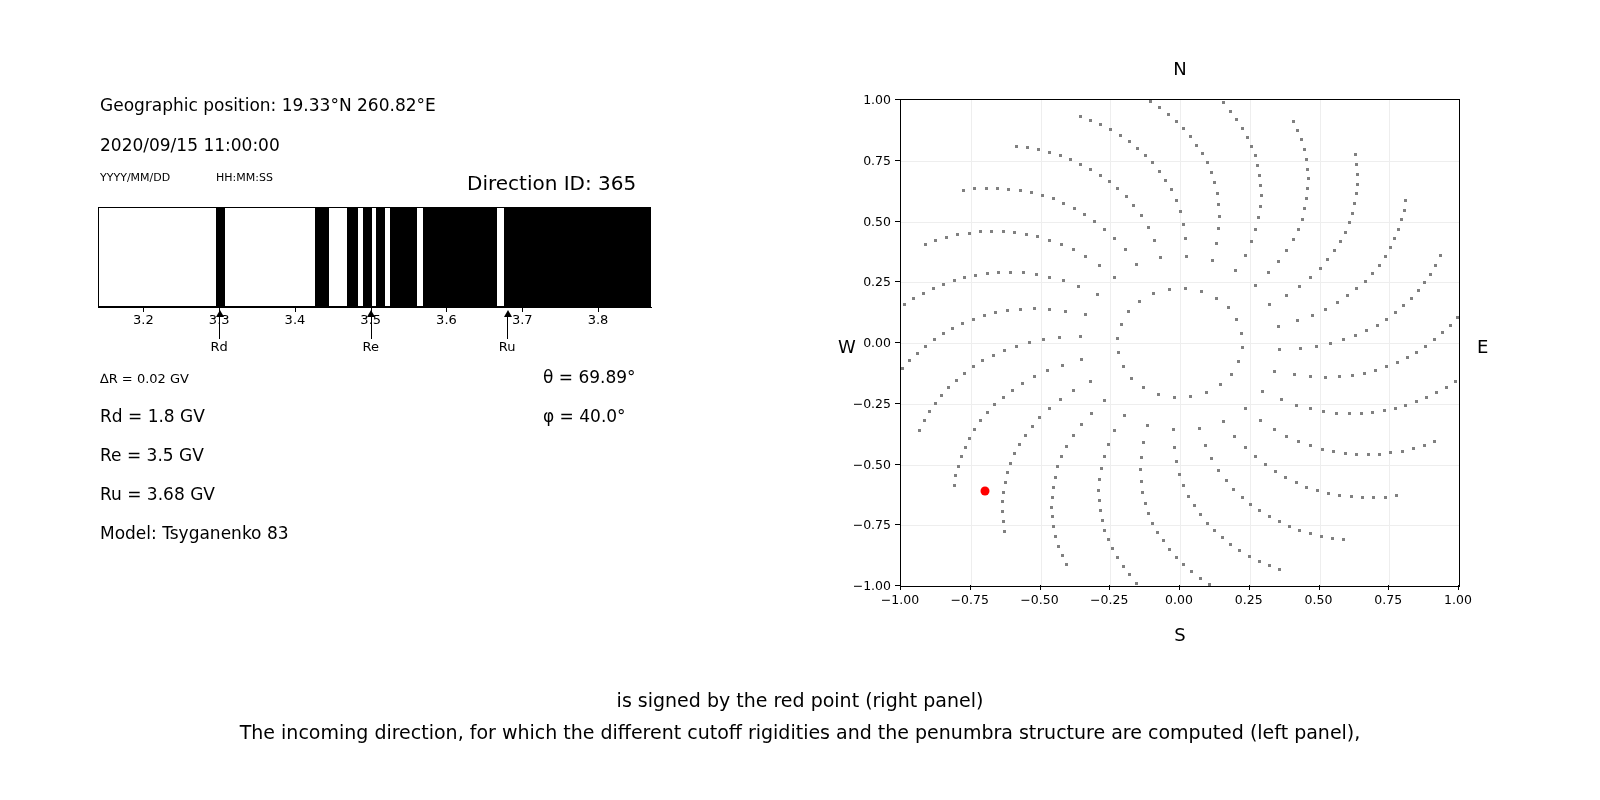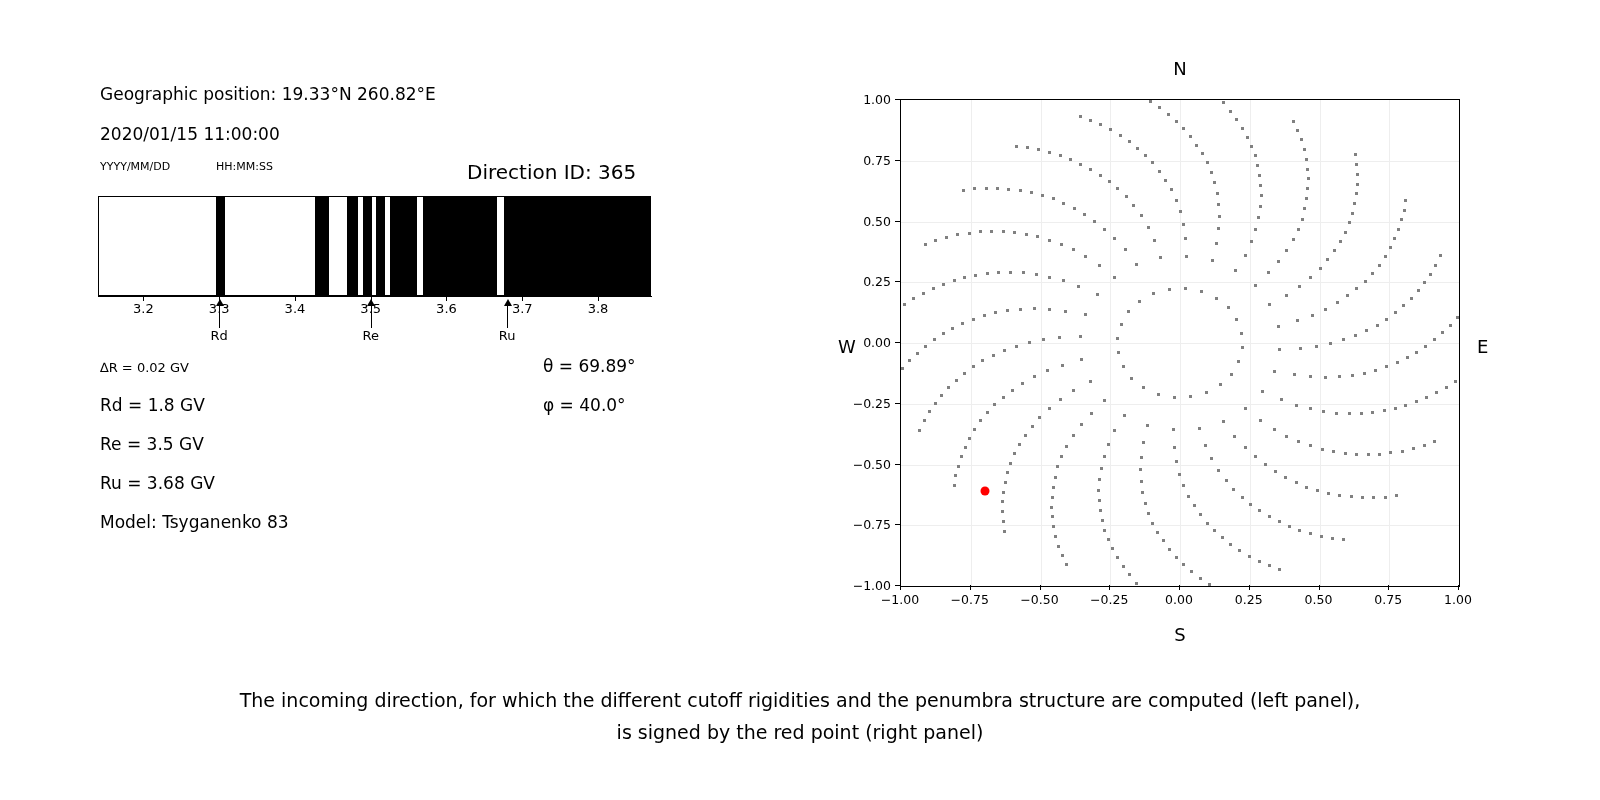--- a/index.html
+++ b/index.html
@@ -4,21 +4,21 @@
 <style>
   html,body{margin:0;padding:0;}
   body{
     width:1600px;height:800px;background:#ffffff;
     font-family:"DejaVu Sans","Liberation Sans",sans-serif;
     color:#000000;overflow:hidden;position:relative;
   }
   .root{position:absolute;inset:0;}
 
   
-  #left-panel{position:absolute;left:0;top:0;width:700px;height:620px;}
+  #left-panel{position:absolute;left:0;top:11px;width:700px;height:620px;}
 
   .txt{position:absolute;white-space:nowrap;}
 
   #geo-position{left:100px;top:84px;font-size:17px;}
   #datetime{left:100px;top:124px;font-size:17px;}
   #fmt-date{left:100px;top:160px;font-size:11px;}
   #fmt-time{left:216px;top:160px;font-size:11px;}
   #direction-id{left:467px;top:160px;font-size:20px;}
 
   
@@ -63,21 +63,21 @@
 </style>
 </head>
 <body>
 
 <div class="root">
 
   <div id="left-panel">
 
     <div class="txt" id="geo-position">Geographic position: 19.33°N 260.82°E</div>
 
-    <div class="txt" id="datetime">2020/01/15 11:00:00</div>
+    <div class="txt" id="datetime">2020/09/15 11:00:00</div>
 
     <div class="txt" id="fmt-date">YYYY/MM/DD</div>
 
     <div class="txt" id="fmt-time">HH:MM:SS</div>
 
     <div class="txt" id="direction-id">Direction ID: 365</div>
 
     <div id="penumbra-wrap">
       <div id="penumbra-bar">
           <div class="band" style="left: 117.418px; width: 9.09041px;"></div>
@@ -619,16 +619,16 @@
       <div class="xtick2" style="left: 658px; top: 585px;"></div>
       <div class="xlabel2" style="left: 658px; top: 592px;">1.00</div>
     </div>
 
   <div id="label-N">N</div>
   <div id="label-S">S</div>
   <div id="label-W">W</div>
   <div id="label-E">E</div>
 
   <div id="caption">
+    <div>is signed by the red point (right panel)</div>
     <div>The incoming direction, for which the different cutoff rigidities and the penumbra structure are computed (left panel),</div>
-    <div>is signed by the red point (right panel)</div>
   </div>
 </div>
 
 </body></html>

